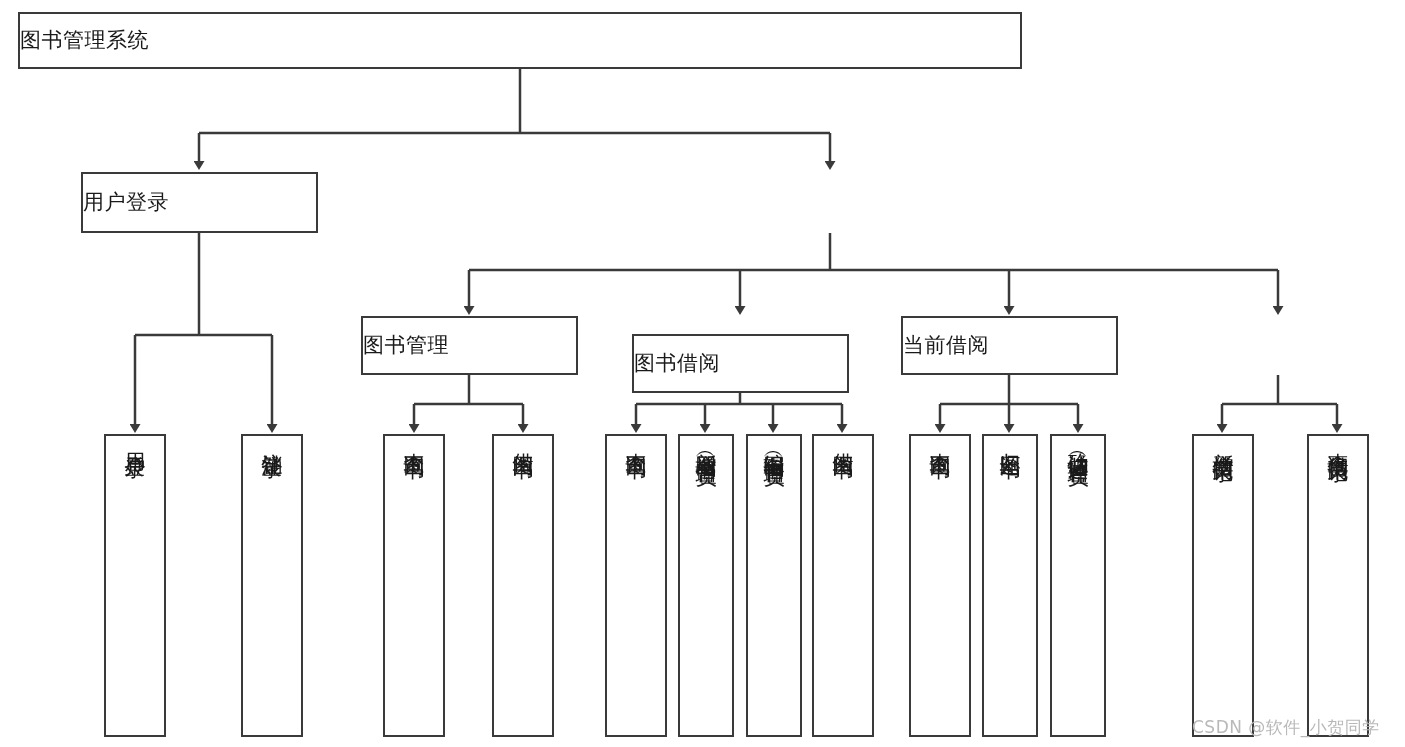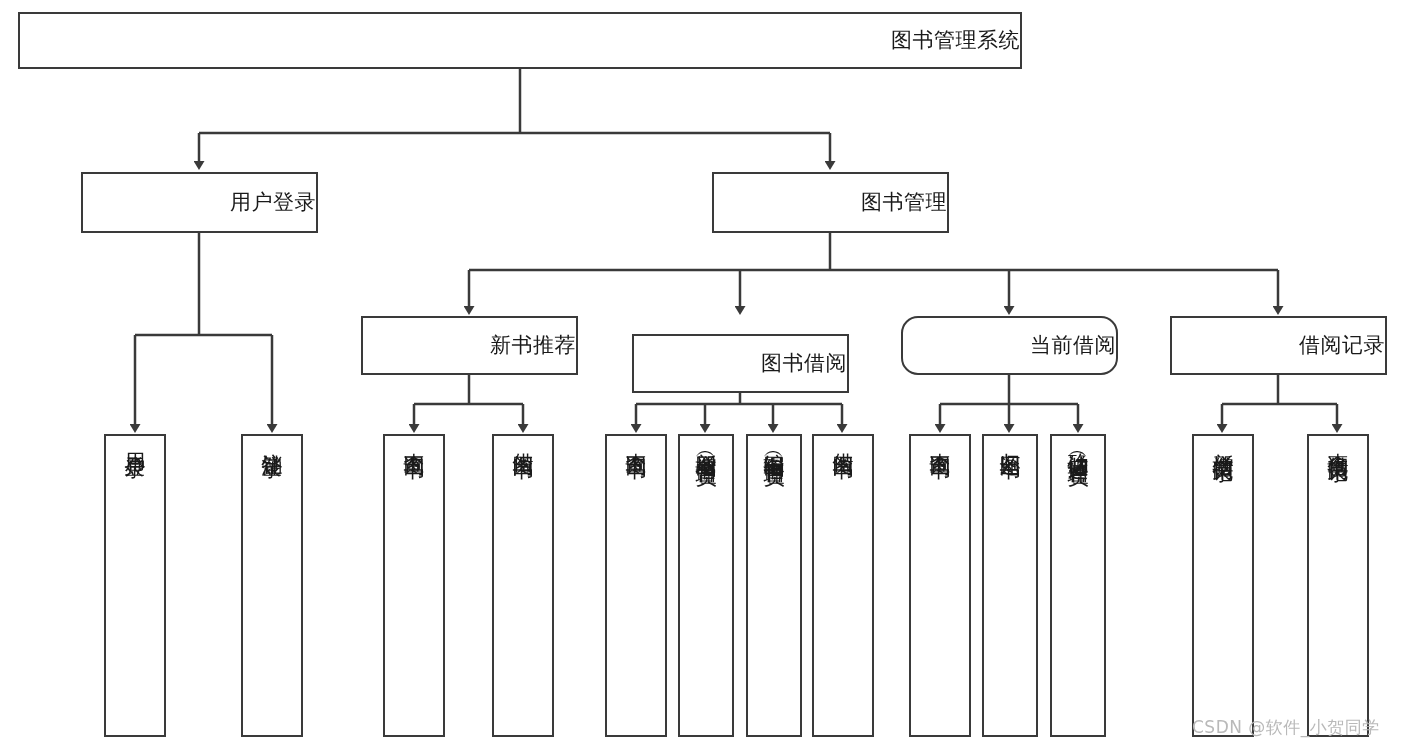--- a/index.html
+++ b/index.html
@@ -27,21 +27,21 @@
     height: 747px;
     pointer-events: none;
   }
   .node {
     position: absolute;
     box-sizing: border-box;
     background: #ffffff;
     border: 2.5px solid #3a3a3a;
     display: flex;
     align-items: center;
-    justify-content: flex-end;
+    justify-content: flex-start;
     text-align: center;
   }
   .node .label {
     font-size: 21px;
     line-height: 1.12;
     color: #1a1a1a;
     letter-spacing: 0.5px;
     white-space: nowrap;
   }
   .node.vertical {
@@ -121,35 +121,29 @@
     </g>
   </svg>
 
   <div class="node" style="left:18px; top:12px; width:1004px; height:57px;">
     <span class="label">图书管理系统</span>
   </div>
 
   <div class="node" style="left:81px; top:172px; width:237px; height:61px;">
     <span class="label">用户登录</span>
   </div>
-  <div class="node" style="left:712px; top:172px; width:237px; height:61px;">
-    <span class="label">图书管理</span>
-  </div>
 
   <div class="node" style="left:361px; top:316px; width:217px; height:59px;">
-    <span class="label">新书推荐</span>
+    <span class="label">图书管理</span>
   </div>
   <div class="node" style="left:632px; top:334px; width:217px; height:59px;">
     <span class="label">图书借阅</span>
   </div>
-  <div class="node" style="left:901px; top:316px; width:217px; height:59px;border-radius:17px;">
+  <div class="node" style="left:901px; top:316px; width:217px; height:59px;">
     <span class="label">当前借阅</span>
-  </div>
-  <div class="node" style="left:1170px; top:316px; width:217px; height:59px;">
-    <span class="label">借阅记录</span>
   </div>
 
   <div class="node vertical" style="left:104px; top:434px; width:62px; height:303px;">
     <span class="label">用户登录</span>
   </div>
   <div class="node vertical" style="left:241px; top:434px; width:62px; height:303px;">
     <span class="label">注销登录</span>
   </div>
 
   <div class="node vertical" style="left:383px; top:434px; width:62px; height:303px;">

